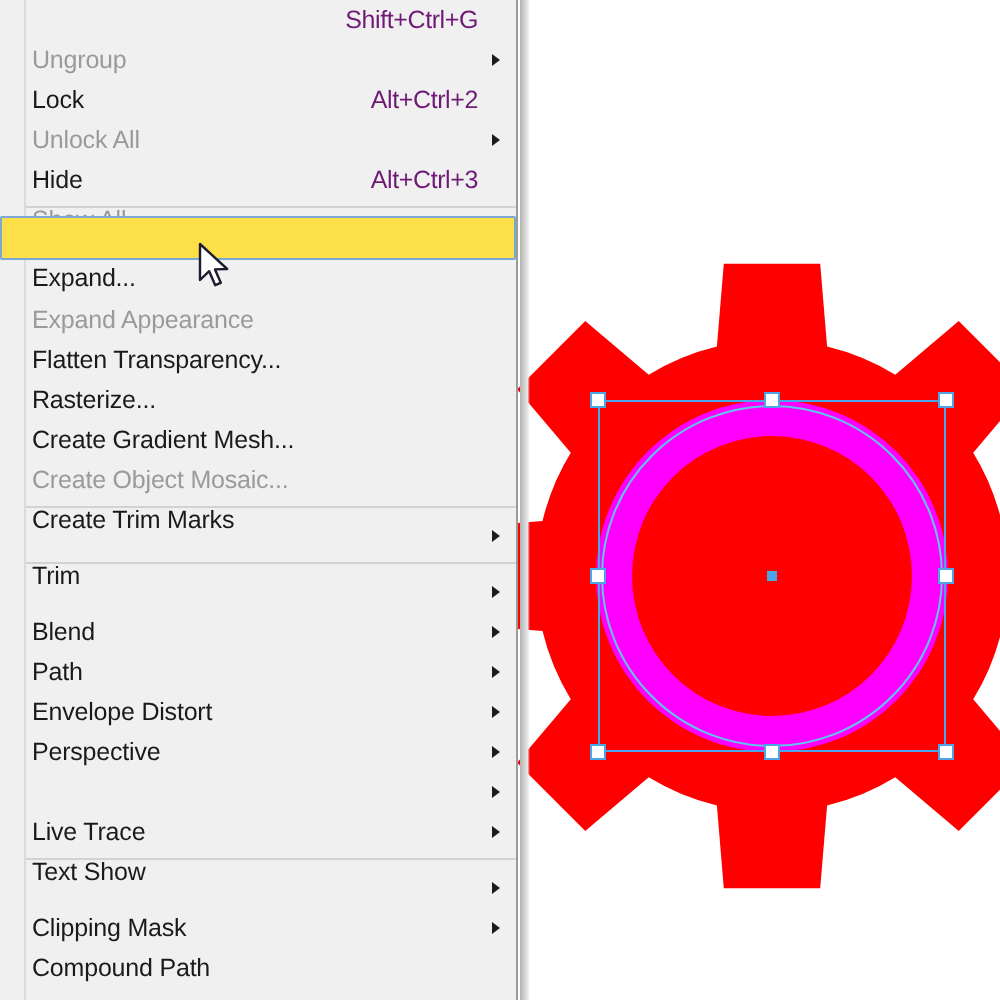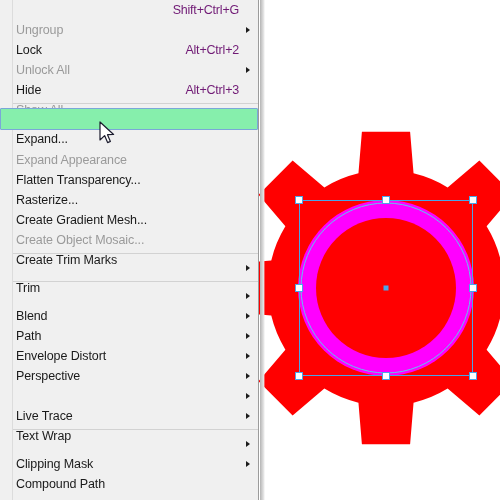--- a/index.html
+++ b/index.html
@@ -60,21 +60,21 @@
 
   .mi .arrow{
     position:absolute;right:8px;top:7px;
     width:0;height:0;
     border-top:3.5px solid transparent;
     border-bottom:3.5px solid transparent;
     border-left:4.5px solid #1c1c1c;
   }
 
   .mi.hl{
-    background:#86efac;
+    background:#fde047;
     border:1px solid #7aa7d8;
     border-radius:1px;
     height:22px;line-height:20px;padding-left:36px;
   }
   .mi.hl .lbl{left:15px;}
 
   .sep{
     height:1px;margin:3px 0 3px 13px;
     border-top:1px solid #d2d2d2;
     background:transparent;
@@ -183,21 +183,21 @@
         <span class="arrow"></span>
       </div>
       <div class="mi">
         <span class="arrow"></span>
       </div>
       <div class="mi">
         <span class="lbl">Live Trace</span>
         <span class="arrow"></span>
       </div>
       <div class="mi">
-        <span class="lbl">Text Wrap</span>
+        <span class="lbl">Text Show</span>
         <span class="arrow"></span>
       </div>
       <div class="sep"></div>
       <div class="mi">
         <span class="lbl">Clipping Mask</span>
         <span class="arrow"></span>
       </div>
       <div class="mi">
         <span class="lbl">Compound Path</span>
         <span class="arrow"></span>

